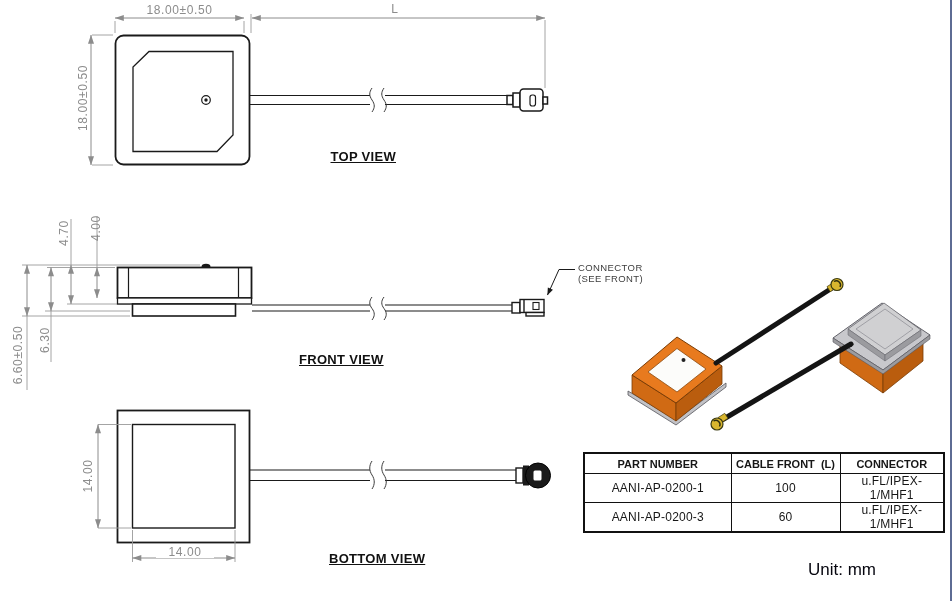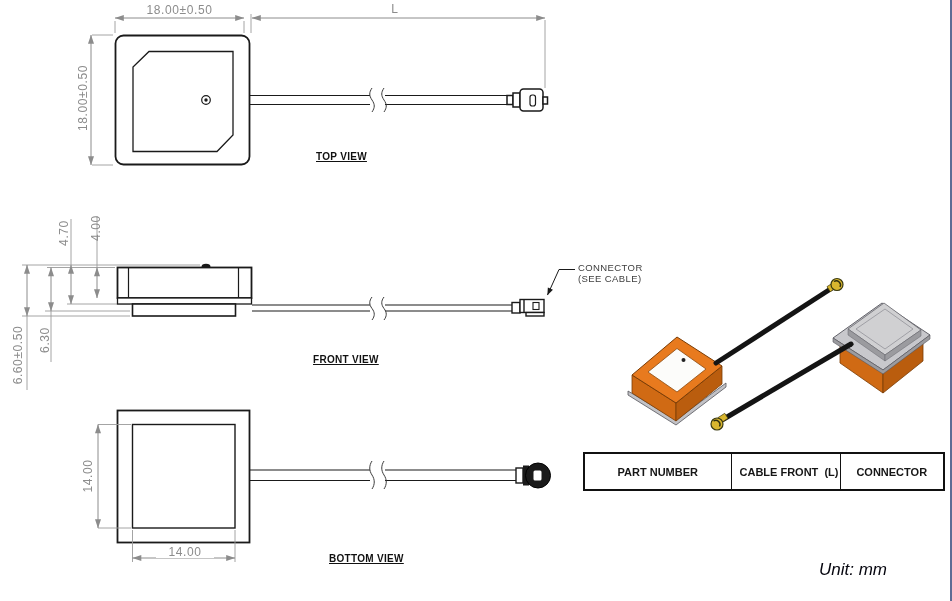--- a/index.html
+++ b/index.html
@@ -7,43 +7,43 @@
     position:relative; width:952px; height:601px; background:#fff;
     overflow:hidden; font-family:"Liberation Sans", sans-serif;
   }
   .page svg { position:absolute; left:0; top:0; }
   .lbl {
     position:absolute; font-size:12px; letter-spacing:0.6px; color:#8c8c8c;
     text-align:center; white-space:nowrap; line-height:12px;
   }
   .rot { transform:rotate(-90deg); }
   .viewlbl {
-    position:absolute; font-size:10px; font-weight:bold; color:#111;
-    text-align:left; text-decoration:underline; letter-spacing:0.3px;
+    position:absolute; font-size:13px; font-weight:bold; color:#111;
+    text-align:right; text-decoration:underline; letter-spacing:0.3px;
     white-space:nowrap; line-height:11px;
   }
   .callout {
     position:absolute; font-size:9.5px; color:#3d3d3d; line-height:10.5px;
     letter-spacing:0.4px; white-space:nowrap;
   }
   .whitebg { background:#fff; padding:0 2px; }
   table.parts {
     position:absolute; left:583px; top:452px; width:360px;
     border-collapse:collapse; table-layout:fixed;
     border:2px solid #111;
   }
   table.parts th, table.parts td {
     border:1px solid #111; text-align:center; vertical-align:middle;
-    padding:8px; color:#161616; overflow:hidden;
+    padding:0; color:#161616; overflow:hidden;
   }
   table.parts th { font-size:11px; font-weight:bold; height:19px; white-space:pre; }
   table.parts td { font-size:12px; height:20px; letter-spacing:0.2px; }
   .unit {
-    position:absolute; left:808px; top:560px; width:90px; text-align:center;
-    font-size:17px; font-style:italic; color:#06060f;
+    position:absolute; left:808px; top:560px; width:90px; text-align:left;
+    font-size:17px; color:#06060f;
   }
   .edge { position:absolute; right:0; top:0; width:2px; height:601px; background:#5e6c94; }
 </style>
 </head>
 <body>
 
 <div class="page">
 
 <svg width="952" height="601" viewBox="0 0 952 601">
   <defs>
@@ -158,41 +158,51 @@
 <div class="lbl" style="left:382px; top:3px; width:26px;">L</div>
 <div class="lbl rot" style="left:42px; top:92px; width:82px;">18.00±0.50</div>
 <div class="viewlbl" style="left:316px; top:151px; width:80px;">TOP VIEW</div>
 
 <div class="lbl rot" style="left:47px; top:227px; width:34px;">4.70</div>
 <div class="lbl rot" style="left:79px; top:222px; width:34px;">4.00</div>
 <div class="lbl rot" style="left:28px; top:334px; width:34px;">6.30</div>
 <div class="lbl rot" style="left:-23px; top:349px; width:82px;">6.60±0.50</div>
 <div class="callout" style="left:578px; top:263px;">
   <div>CONNECTOR</div>
-  <div>(SEE CABLE)</div>
+  <div>(SEE FRONT)</div>
 </div>
-<div class="viewlbl" style="left:313px; top:354px; width:80px;">FRONT VIEW</div>
+<div class="viewlbl" style="left:299px; top:354px; width:80px;">FRONT VIEW</div>
 
 <div class="lbl rot" style="left:66px; top:470px; width:44px;">14.00</div>
 <div class="lbl whitebg" style="left:156px; top:546px; width:54px;">14.00</div>
 <div class="viewlbl" style="left:329px; top:553px; width:90px;">BOTTOM VIEW</div>
 
 <table class="parts">
   <colgroup>
         <col style="width:147px">
         <col style="width:109px">
         <col style="width:104px">
       </colgroup>
   <thead>
     <tr>
       <th>PART NUMBER</th>
       <th>CABLE FRONT  (L)</th>
       <th>CONNECTOR</th>
     </tr>
   </thead>
   <tbody>
+    <tr>
+      <td>AANI-AP-0200-1</td>
+      <td>100</td>
+      <td>u.FL/IPEX-1/MHF1</td>
+    </tr>
+    <tr>
+      <td>AANI-AP-0200-3</td>
+      <td>60</td>
+      <td>u.FL/IPEX-1/MHF1</td>
+    </tr>
   </tbody>
 </table>
 
 <div class="unit">Unit: mm</div>
 <div class="edge"></div>
 
 </div>
 
 </body></html>

